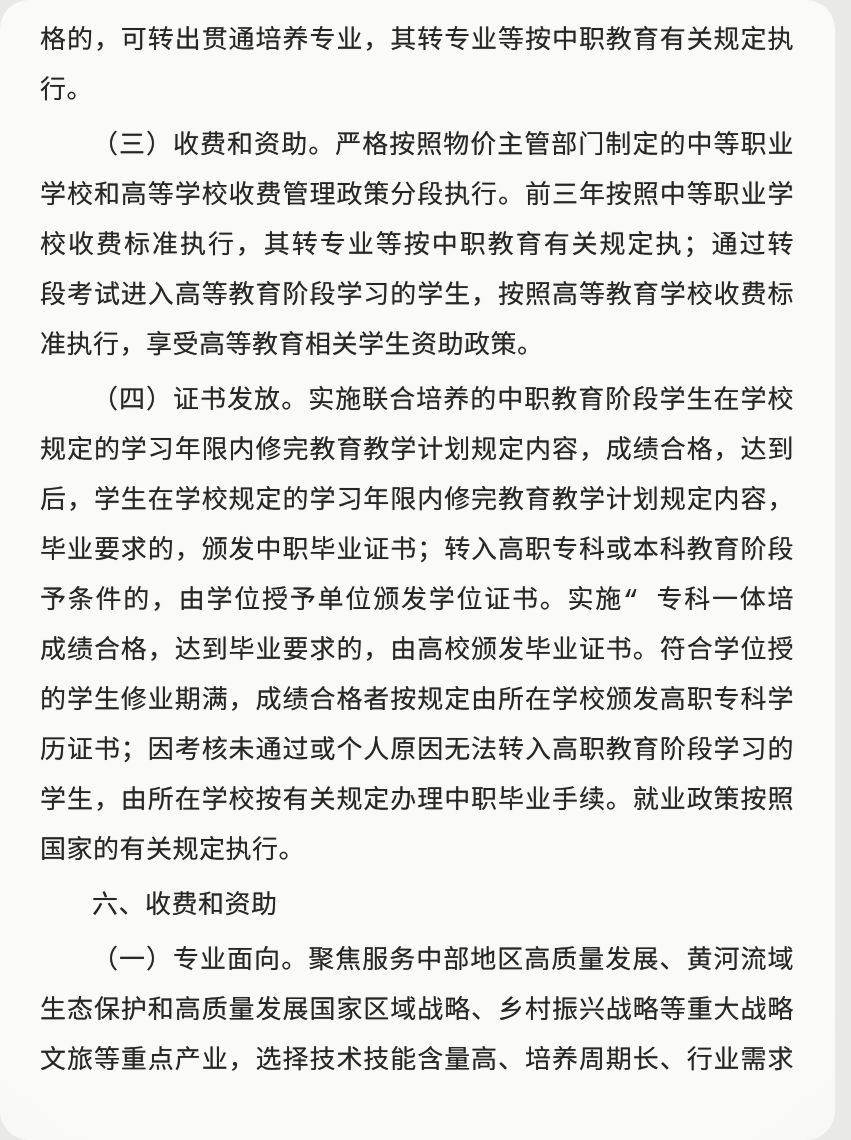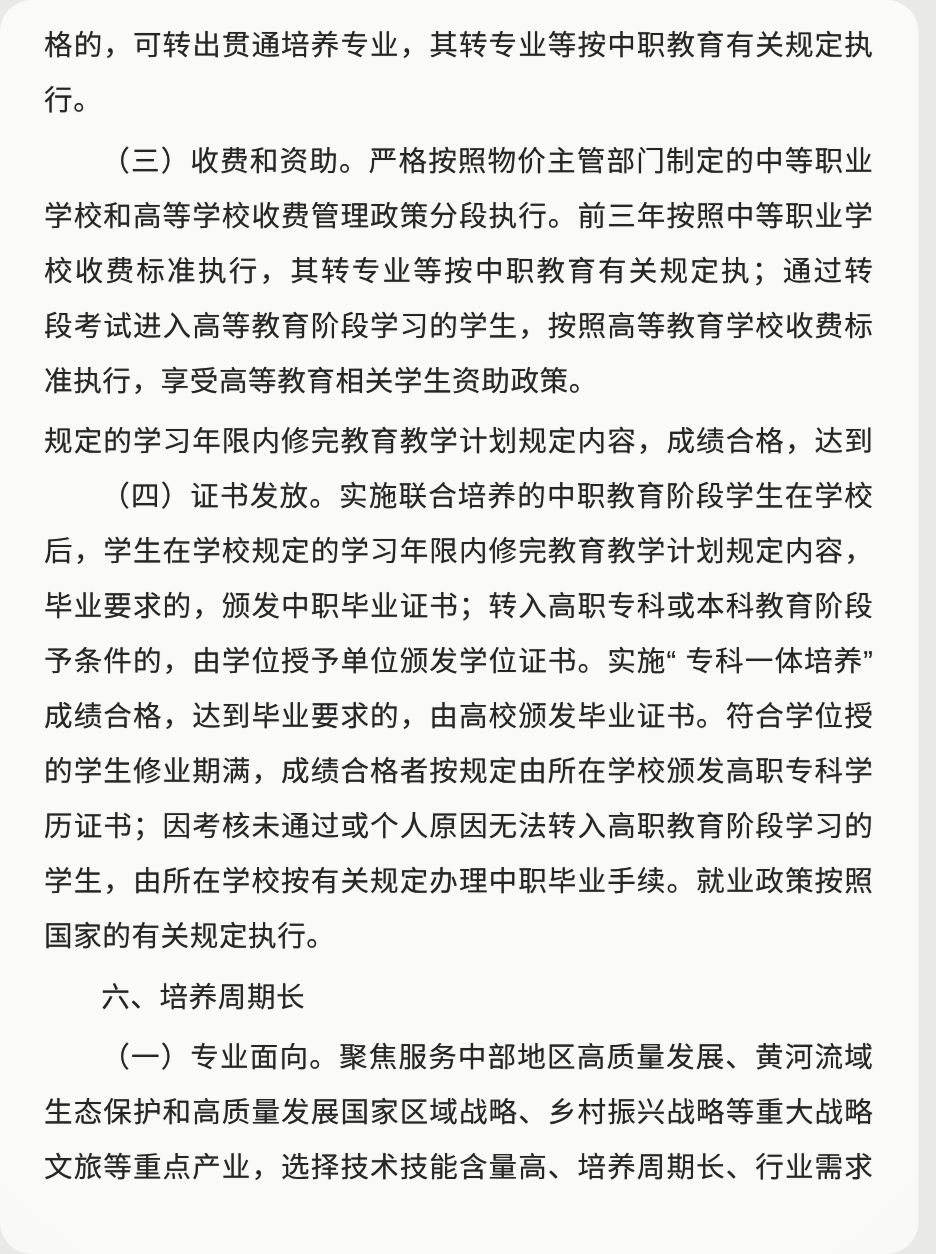--- a/index.html
+++ b/index.html
@@ -12,21 +12,21 @@
     overflow: hidden;
     background: #e9e9e7;
   }
   .page {
     position: relative;
     width: 835px;
     height: 1140px;
     overflow: hidden;
     background:
       radial-gradient(130% 110% at 50% 45%, #fafaf8 55%, #f1f1ef 92%, #ececea 100%);
-    font-family: Liberation Sans, sans-serif;
+    font-family: Liberation Mono, monospace;
     border-radius: 29px;
   }
   .text-block {
     position: absolute;
     left: 40px;
     right: 41px;
     top: 16px;
     color: #262626;
     font-size: 26px;
     letter-spacing: 0.5px;
@@ -64,33 +64,33 @@
         <div class="line para-end">行。</div>
       </div>
       <div class="para">
         <div class="line first-indent">（三）收费和资助。严格按照物价主管部门制定的中等职业</div>
         <div class="line">学校和高等学校收费管理政策分段执行。前三年按照中等职业学</div>
         <div class="line">校收费标准执行，其转专业等按中职教育有关规定执；通过转</div>
         <div class="line">段考试进入高等教育阶段学习的学生，按照高等教育学校收费标</div>
         <div class="line para-end">准执行，享受高等教育相关学生资助政策。</div>
       </div>
       <div class="para">
+        <div class="line first-indent">（四）证书发放。实施联合培养的中职教育阶段学生在学校</div>
         <div class="line">规定的学习年限内修完教育教学计划规定内容，成绩合格，达到</div>
-        <div class="line first-indent">（四）证书发放。实施联合培养的中职教育阶段学生在学校</div>
         <div class="line">后，学生在学校规定的学习年限内修完教育教学计划规定内容，</div>
         <div class="line">毕业要求的，颁发中职毕业证书；转入高职专科或本科教育阶段</div>
         <div class="line">予条件的，由学位授予单位颁发学位证书。实施“ 专科一体培养”</div>
         <div class="line">成绩合格，达到毕业要求的，由高校颁发毕业证书。符合学位授</div>
         <div class="line">的学生修业期满，成绩合格者按规定由所在学校颁发高职专科学</div>
         <div class="line">历证书；因考核未通过或个人原因无法转入高职教育阶段学习的</div>
         <div class="line">学生，由所在学校按有关规定办理中职毕业手续。就业政策按照</div>
         <div class="line para-end">国家的有关规定执行。</div>
       </div>
       <div class="para">
-        <div class="line first-indent para-end">六、培养周期长</div>
+        <div class="line first-indent para-end">六、收费和资助</div>
       </div>
       <div class="para">
         <div class="line first-indent">（一）专业面向。聚焦服务中部地区高质量发展、黄河流域</div>
         <div class="line">生态保护和高质量发展国家区域战略、乡村振兴战略等重大战略</div>
         <div class="line">文旅等重点产业，选择技术技能含量高、培养周期长、行业需求</div>
       </div>
     </div>
 </div>
 
 </body></html>

